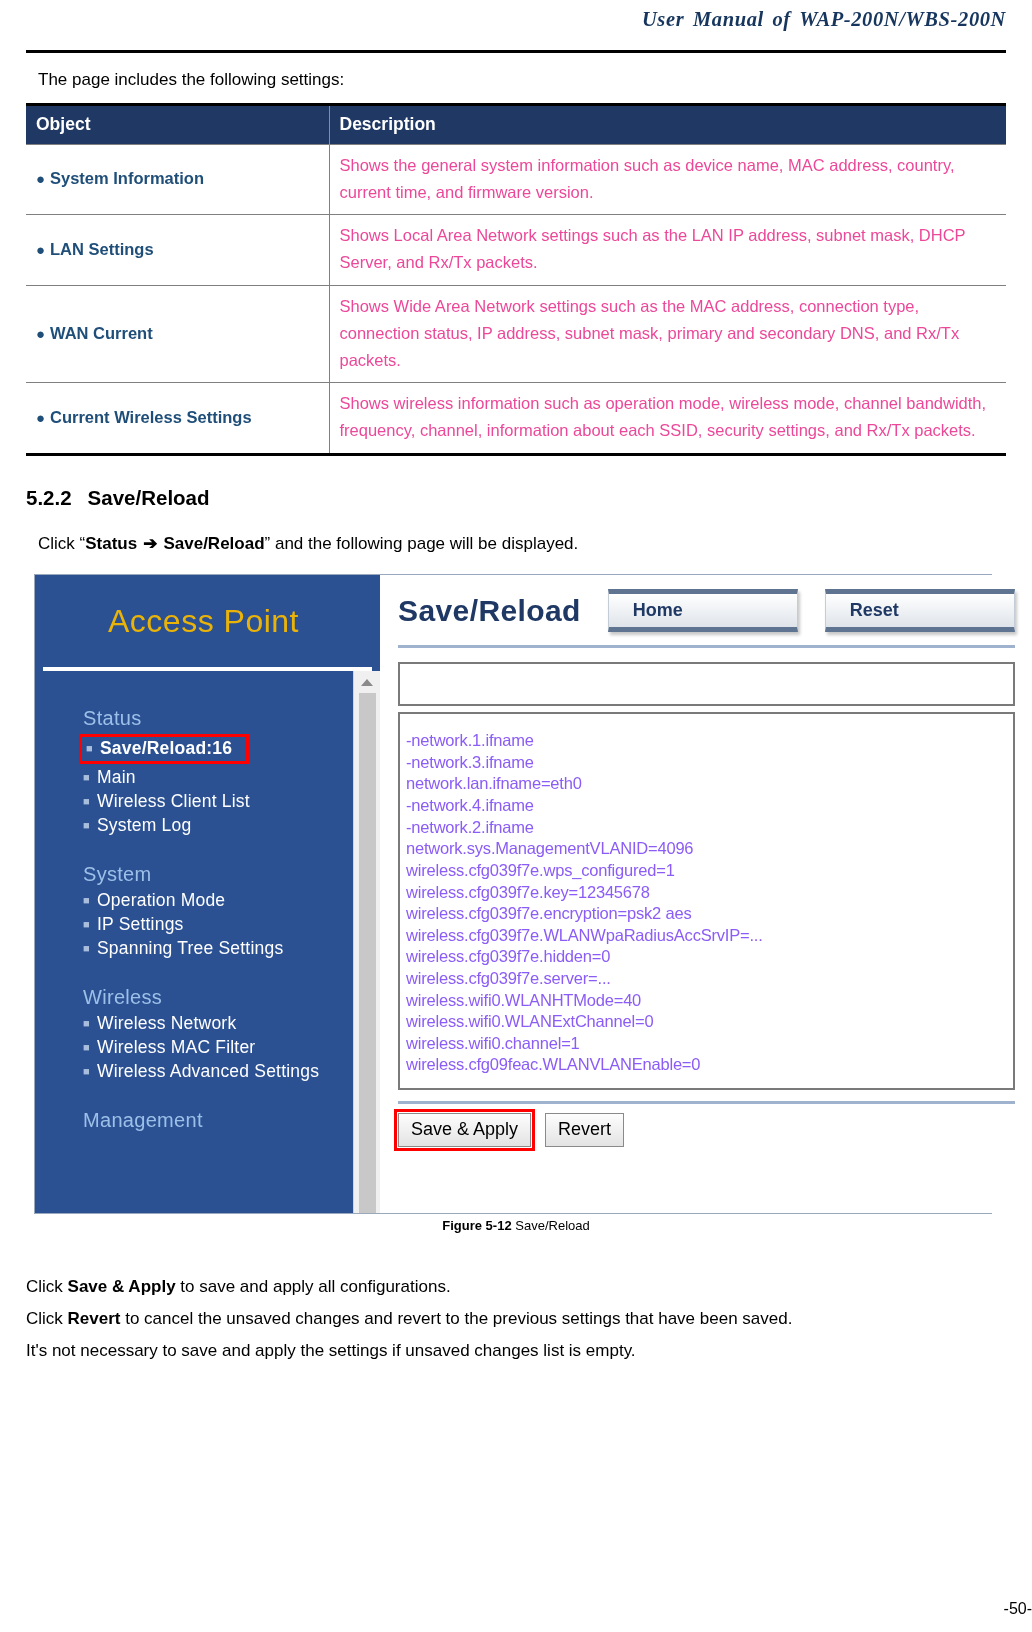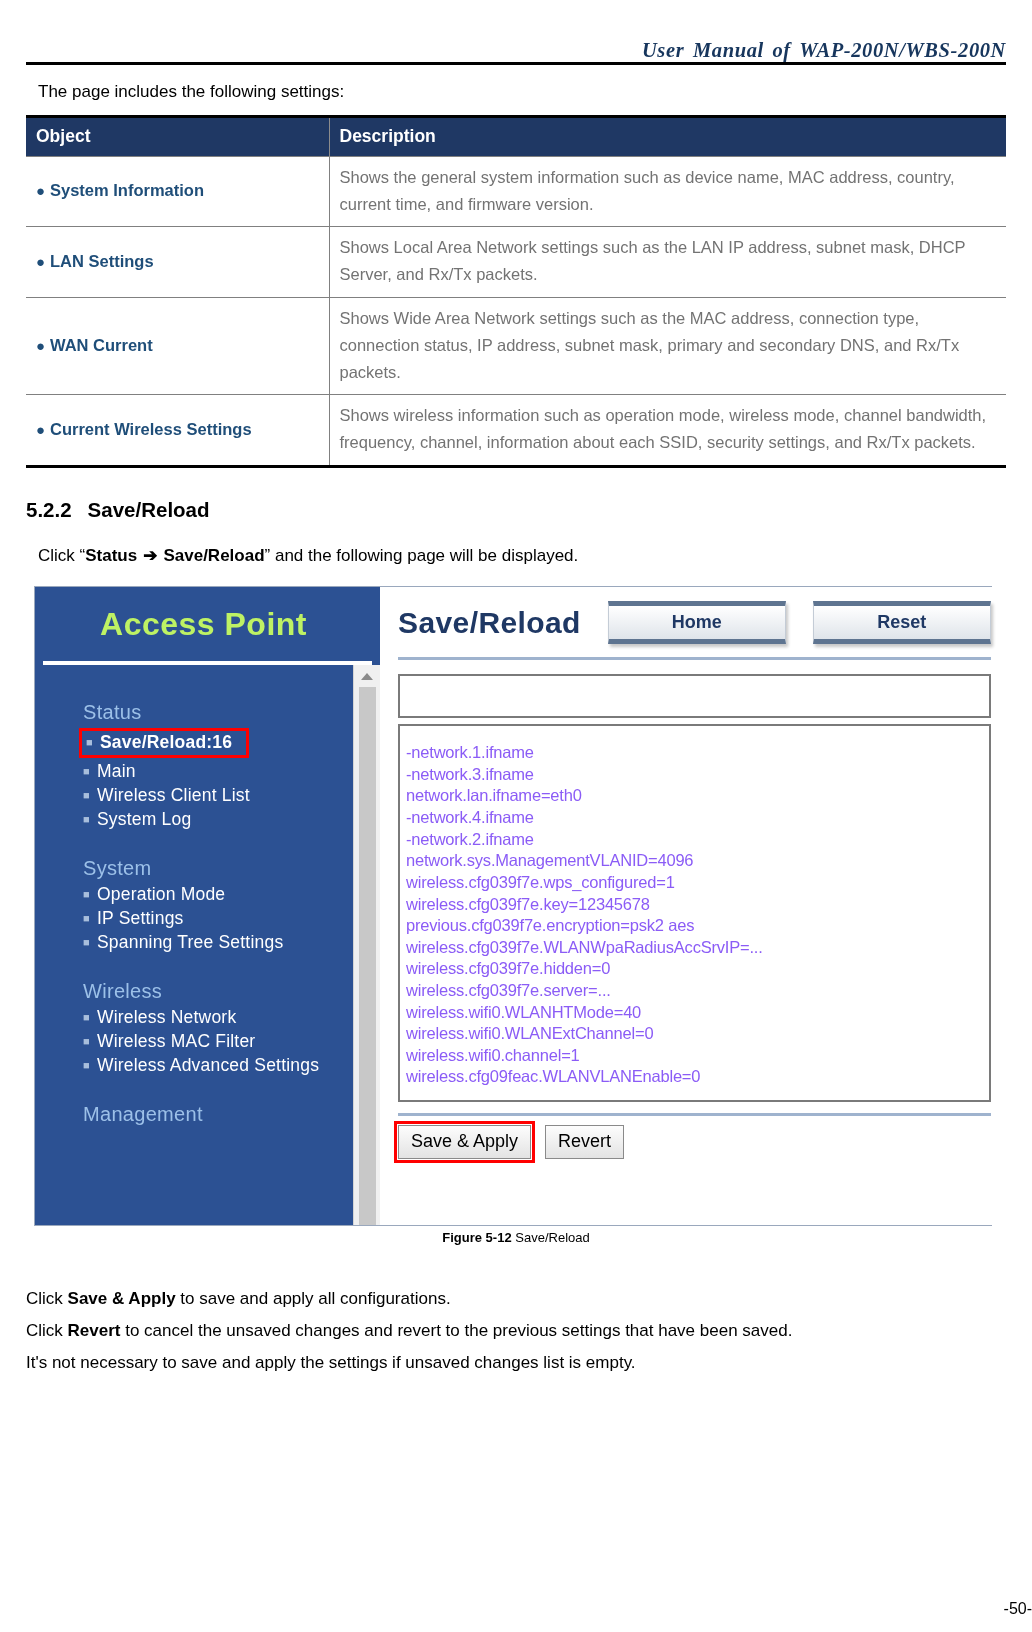--- a/index.html
+++ b/index.html
@@ -20,23 +20,23 @@
     width: 1032px;
     height: 1632px;
     box-sizing: border-box;
     padding: 0 26px;
   }
 
   
   .doc-header {
     height: 42px;
     display: flex;
-    align-items: flex-end;
+    align-items: flex-start;
     justify-content: flex-end;
-    padding-top: 20px;
+    padding-top: 8px;
   }
   .doc-header-title {
     font-family: "Liberation Serif", serif;
     font-style: italic;
     font-weight: bold;
     font-size: 20.5px;
     color: #17365D;
     letter-spacing: 0.6px;
     word-spacing: 3px;
   }
@@ -91,21 +91,21 @@
     display: flex;
     align-items: baseline;
   }
   td.obj .dot {
     width: 14px;
     flex: 0 0 14px;
     color: #1F4E79;
     font-size: 15px;
     line-height: 1;
   }
-  td.desc { color: #737373; }
+  td.desc { color: #ec4899; }
 
   
   h2.section {
     font-size: 20.5px;
     font-weight: bold;
     margin: 30px 0 0 0;
     color: #000;
   }
   h2.section .num { margin-right: 16px; }
 
@@ -126,27 +126,27 @@
   
   .shot-side {
     width: 345px;
     flex: 0 0 345px;
     background: #2C5193;
     position: relative;
     display: flex;
     flex-direction: column;
   }
   .brand {
-    height: 74px;
+    height: 92px;
     display: flex;
     align-items: center;
     justify-content: center;
-    color: #bef264;
+    color: #eab308;
     font-size: 32px;
-    font-weight: 700;
+    font-weight: 400;
     letter-spacing: 0.5px;
     padding-right: 8px;
   }
   .brand-rule {
     height: 4px;
     background: #ffffff;
     margin: 0 8px 0 8px;
   }
   .nav-wrap {
     flex: 1;
@@ -238,30 +238,30 @@
   }
   .main-title {
     font-size: 30px;
     font-weight: bold;
     color: #1F3864;
     letter-spacing: 0.4px;
     flex: 1;
   }
   .btn3d {
     min-width: 140px;
-    text-align: center;
+    text-align: left;
     font-size: 18px;
     font-weight: bold;
     color: #1F3864;
     background: linear-gradient(#ffffff, #dfe4ea);
     border-top: 5px solid #5E7490;
     border-bottom: 5px solid #5E7490;
     border-left: 1px solid #c4ccd6;
     border-right: 1px solid #c4ccd6;
-    padding: 6px 18px;
+    padding: 6px 24px;
     margin-left: 27px;
     box-shadow: 2px 3px 3px rgba(0,0,0,0.22);
   }
   .head-rule {
     height: 3px;
     background: #9FB3CE;
     margin: 13px 0 14px 0;
   }
   .top-input {
     height: 44px;
@@ -464,21 +464,21 @@
 
       <div class="changes-box" id="changes-box">
           <div class="line">-network.1.ifname</div>
           <div class="line">-network.3.ifname</div>
           <div class="line">network.lan.ifname=eth0</div>
           <div class="line">-network.4.ifname</div>
           <div class="line">-network.2.ifname</div>
           <div class="line">network.sys.ManagementVLANID=4096</div>
           <div class="line">wireless.cfg039f7e.wps_configured=1</div>
           <div class="line">wireless.cfg039f7e.key=12345678</div>
-          <div class="line">previous.cfg039f7e.encryption=psk2 aes</div>
+          <div class="line">wireless.cfg039f7e.encryption=psk2 aes</div>
           <div class="line">wireless.cfg039f7e.WLANWpaRadiusAccSrvIP=...</div>
           <div class="line">wireless.cfg039f7e.hidden=0</div>
           <div class="line">wireless.cfg039f7e.server=...</div>
           <div class="line">wireless.wifi0.WLANHTMode=40</div>
           <div class="line">wireless.wifi0.WLANExtChannel=0</div>
           <div class="line">wireless.wifi0.channel=1</div>
           <div class="line">wireless.cfg09feac.WLANVLANEnable=0</div>
         </div>
 
       <div class="foot-rule"></div>

